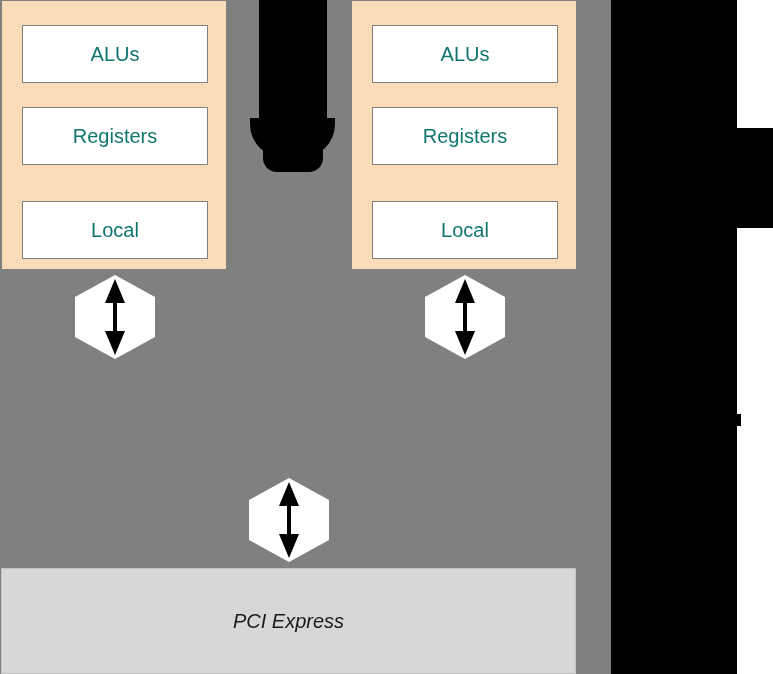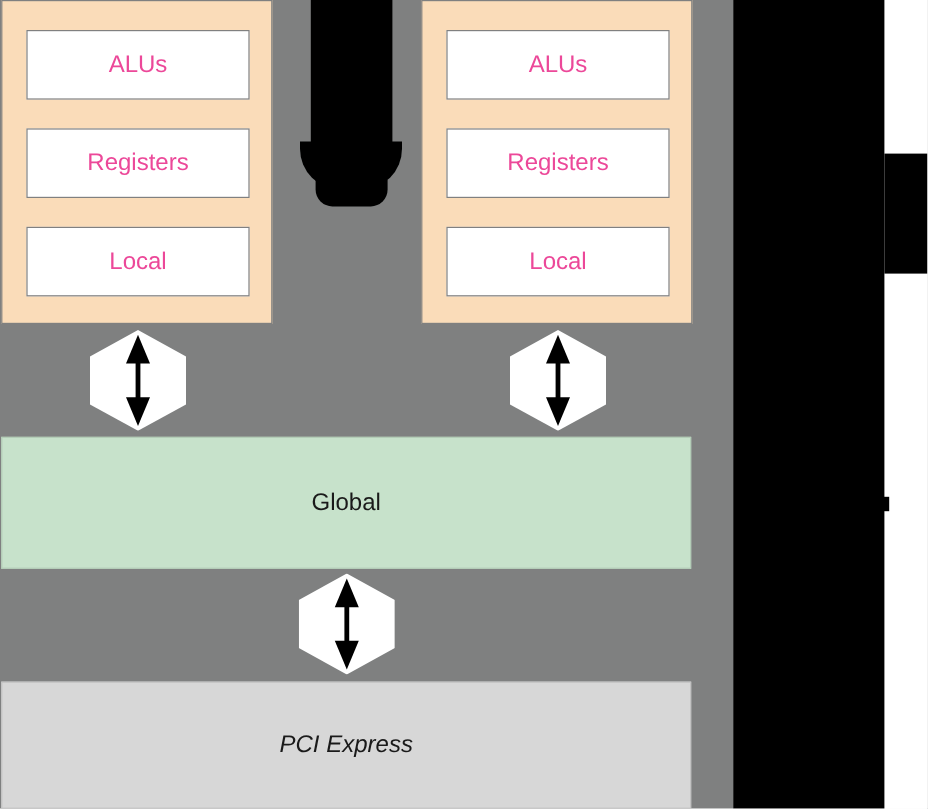--- a/index.html
+++ b/index.html
@@ -49,25 +49,25 @@
     left: 20px;
     width: 186px;
     height: 58px;
     background: #ffffff;
     border: 1px solid #808080;
     box-sizing: border-box;
     display: flex;
     align-items: center;
     justify-content: center;
     font-size: 20px;
-    color: #ec4899;
+    color: #0f766e;
   }
   .cu-box.slot0 { top: 24px; }
   .cu-box.slot1 { top: 106px; }
-  .cu-box.slot2 { top: 188px; }
+  .cu-box.slot2 { top: 200px; }
 
   
   .mem-bar {
     position: absolute;
     left: 1px;
     width: 575px;
     box-sizing: border-box;
     display: flex;
     align-items: center;
     justify-content: center;
@@ -152,21 +152,20 @@
 
   <div class="hex-arrow" id="hex-right">
     <svg width="80" height="84" viewBox="0 0 80 84">
       <polygon points="40,0 80,22 80,62 40,84 0,62 0,22" fill="#ffffff"></polygon>
       <line x1="40" y1="14" x2="40" y2="70" stroke="#000000" stroke-width="4"></line>
       <polygon points="40,4 50,28 30,28" fill="#000000"></polygon>
       <polygon points="40,80 50,56 30,56" fill="#000000"></polygon>
     </svg>
   </div>
 
-  <div class="mem-bar" id="global-bar">Global</div>
 
   <div class="hex-arrow" id="hex-bottom">
     <svg width="80" height="84" viewBox="0 0 80 84">
       <polygon points="40,0 80,22 80,62 40,84 0,62 0,22" fill="#ffffff"></polygon>
       <line x1="40" y1="14" x2="40" y2="70" stroke="#000000" stroke-width="4"></line>
       <polygon points="40,4 50,28 30,28" fill="#000000"></polygon>
       <polygon points="40,80 50,56 30,56" fill="#000000"></polygon>
     </svg>
   </div>
 

